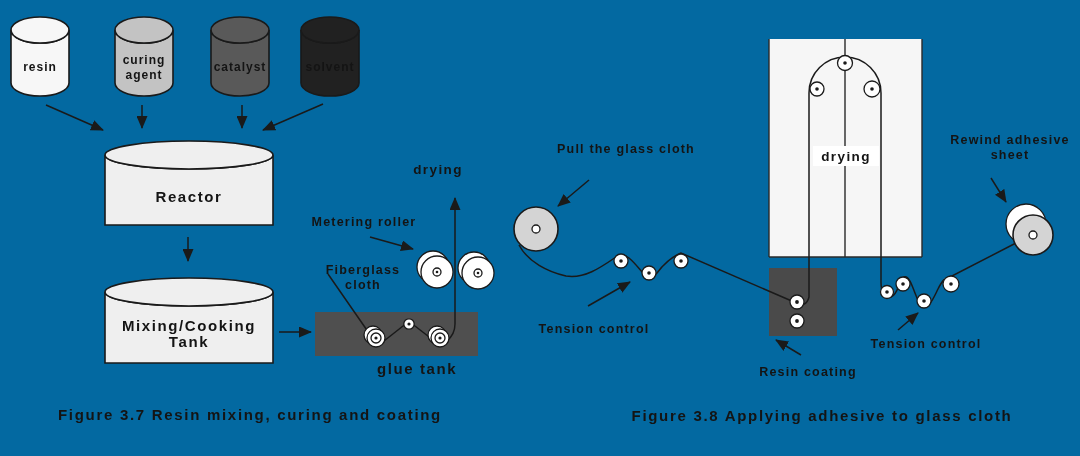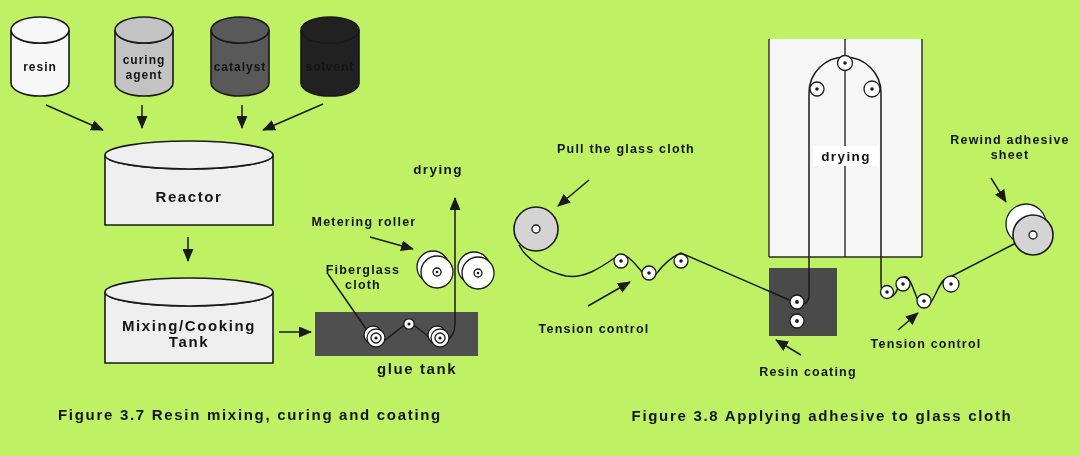--- a/index.html
+++ b/index.html
@@ -1,16 +1,16 @@
 <!DOCTYPE html>
 <html><head>
 <meta charset="utf-8">
 <style>
   html,body{margin:0;padding:0;background:#ffffff;}
-  .stage{position:relative;width:1080px;height:456px;background:#bef264;overflow:hidden;}
+  .stage{position:relative;width:1080px;height:456px;background:#0369a1;overflow:hidden;}
   svg{display:block;}
   text{font-family:"Liberation Sans","DejaVu Sans",sans-serif;font-weight:bold;fill:#141414;}
   .mid{text-anchor:middle;}
   .t12{font-size:12px;letter-spacing:1px;}
   .t125{font-size:12.5px;letter-spacing:1.2px;}
   .t135{font-size:13.5px;letter-spacing:1.4px;}
   .t15{font-size:15px;letter-spacing:1.6px;}
   .cap{font-size:15px;letter-spacing:1.7px;}
   .ln15{stroke:#1a1a1a;stroke-width:1.5;fill:none;}
   .sh{stroke:#1a1a1a;stroke-width:1.6;}

